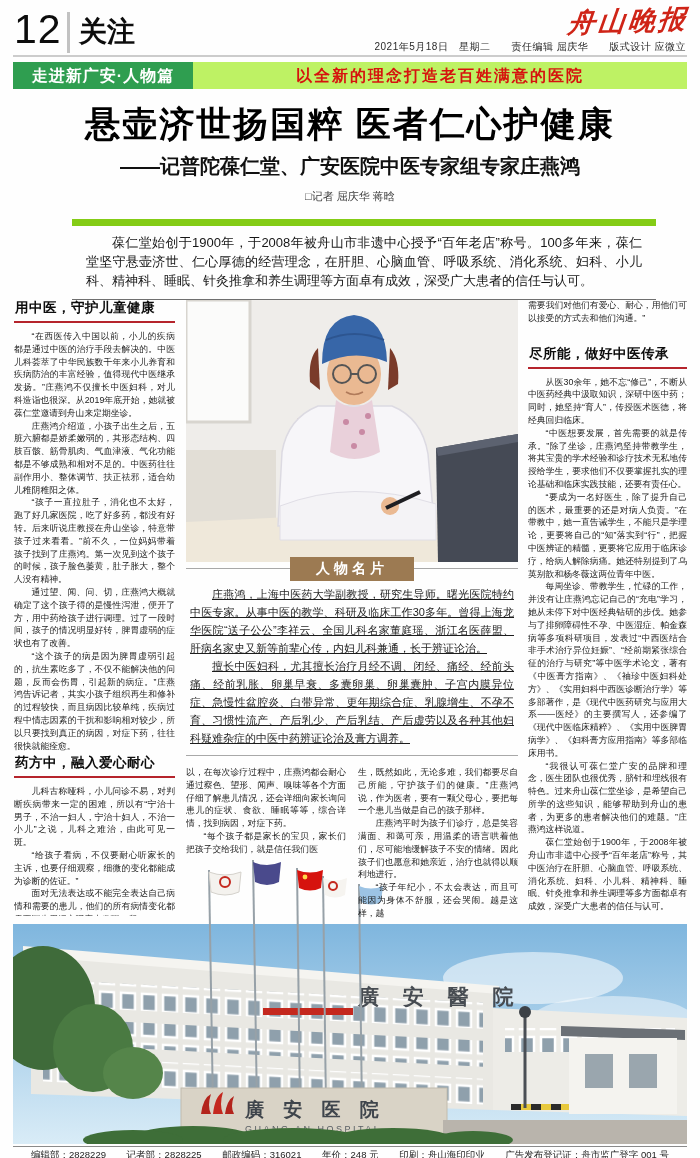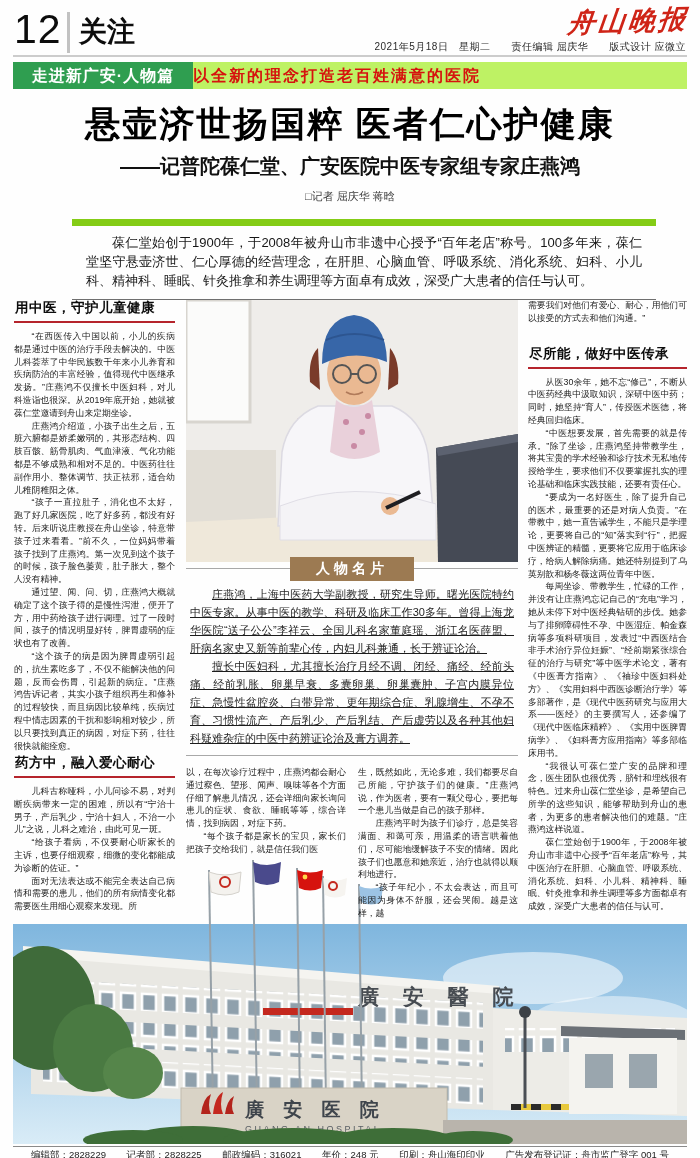--- a/index.html
+++ b/index.html
@@ -14,21 +14,21 @@
   .mast-divider{left:67px;top:12px;width:3px;height:41px;background:#c2c2c2;}
   .section-name{left:79px;top:13px;font-size:28px;font-weight:bold;color:#0c0c0c;}
   .paper-logo{left:520px;top:4px;width:168px;text-align:right;font-size:27px;font-weight:bold;
     color:#cf2417;font-style:italic;letter-spacing:3px;transform:skewX(-8deg) rotate(-2deg);}
   .dateline{right:14px;top:40px;font-size:10px;color:#2a2a2a;letter-spacing:.5px;}
   .mast-rule{left:13px;top:55px;width:674px;height:2px;background:#cccccc;}
   
   .banner{left:13px;top:62px;width:674px;height:27px;background:#bef264;}
   .series-box{left:0;top:0;width:180px;height:27px;background:#2f9e50;color:#ffffff;
     font-size:16px;font-weight:bold;line-height:27px;text-align:center;letter-spacing:1px;}
-  .slogan{left:180px;top:0;right:0;height:39px;text-align:left;font-size:16px;font-weight:bold;
+  .slogan{left:180px;top:0;right:0;height:39px;text-align:center;font-size:16px;font-weight:bold;
     color:#d6130e;line-height:27px;letter-spacing:2px;}
   
   .headline{left:0;top:101px;width:100%;text-align:center;font-size:35px;font-weight:900;
     color:#000;letter-spacing:2px;}
   .subheadline{left:0;top:153px;width:100%;text-align:center;font-size:20px;font-weight:bold;color:#111;}
   .byline{left:0;top:189px;width:100%;text-align:center;font-size:11px;color:#3d3d3d;}
   
   .lead{left:72px;top:219px;width:556px;height:60px;border-top:7px solid #84cc16;border-bottom:1px solid #6f6f6f;
     padding:7px 14px 6px 14px;font-size:13px;line-height:19px;text-align:justify;text-indent:2em;
     font-weight:500;color:#161616;}
@@ -88,21 +88,21 @@
     <div class="sec-h">用中医，守护儿童健康</div>
     <p>“在西医传入中国以前，小儿的疾病都是通过中医的治疗手段去解决的。中医儿科荟萃了中华民族数千年来小儿养育和疾病防治的丰富经验，值得现代中医继承发扬。”庄燕鸿不仅擅长中医妇科，对儿科造诣也很深。从2019年底开始，她就被葆仁堂邀请到舟山来定期坐诊。</p>
     <p>庄燕鸿介绍道，小孩子出生之后，五脏六腑都是娇柔嫩弱的，其形态结构、四肢百骸、筋骨肌肉、气血津液、气化功能都是不够成熟和相对不足的。中医药往往副作用小、整体调节、扶正祛邪，适合幼儿稚阴稚阳之体。</p>
     <p>“孩子一直拉肚子，消化也不太好，跑了好几家医院，吃了好多药，都没有好转。后来听说庄教授在舟山坐诊，特意带孩子过来看看。”前不久，一位妈妈带着孩子找到了庄燕鸿。第一次见到这个孩子的时候，孩子脸色萎黄，肚子胀大，整个人没有精神。</p>
     <p>通过望、闻、问、切，庄燕鸿大概就确定了这个孩子得的是慢性泻泄，便开了方，用中药给孩子进行调理。过了一段时间，孩子的情况明显好转，脾胃虚弱的症状也有了改善。</p>
     <p>“这个孩子的病是因为脾胃虚弱引起的，抗生素吃多了，不仅不能解决他的问题，反而会伤胃，引起新的病症。”庄燕鸿告诉记者，其实小孩子组织再生和修补的过程较快，而且病因比较单纯，疾病过程中情志因素的干扰和影响相对较少，所以只要找到真正的病因，对症下药，往往很快就能痊愈。</p>
   </div>
 
   <div class="abs col c1b textlayer">
     <div class="sec-h mt">药方中，融入爱心耐心</div>
-    <p>儿科古称哑科，小儿问诊不易，对判断疾病带来一定的困难，所以有“宁治十男子，产后乳少，宁治十妇人，不治一小儿”之说，儿科之难治，由此可见一斑。</p>
+    <p>儿科古称哑科，小儿问诊不易，对判断疾病带来一定的困难，所以有“宁治十男子，不治一妇人，宁治十妇人，不治一小儿”之说，儿科之难治，由此可见一斑。</p>
     <p>“给孩子看病，不仅要耐心听家长的主诉，也要仔细观察，细微的变化都能成为诊断的佐证。”</p>
     <p>面对无法表达或不能完全表达自己病情和需要的患儿，他们的所有病情变化都需要医生用细心观察来发现。所</p>
   </div>
 
   <div class="abs doctor-photo">
     <svg width="332" height="262" viewBox="0 0 332 262">
       <rect width="332" height="262" fill="#efedea"></rect>
       <rect x="0" y="0" width="64" height="122" fill="#fbfbfa" stroke="#d8d5cf" stroke-width="3"></rect>
       <rect x="0" y="150" width="90" height="80" fill="#e2ded6"></rect>
       <path d="M112,118 q-14,46 -8,104 l22,2 q-4,-64 8,-100 z" fill="#8a4a33"></path>

